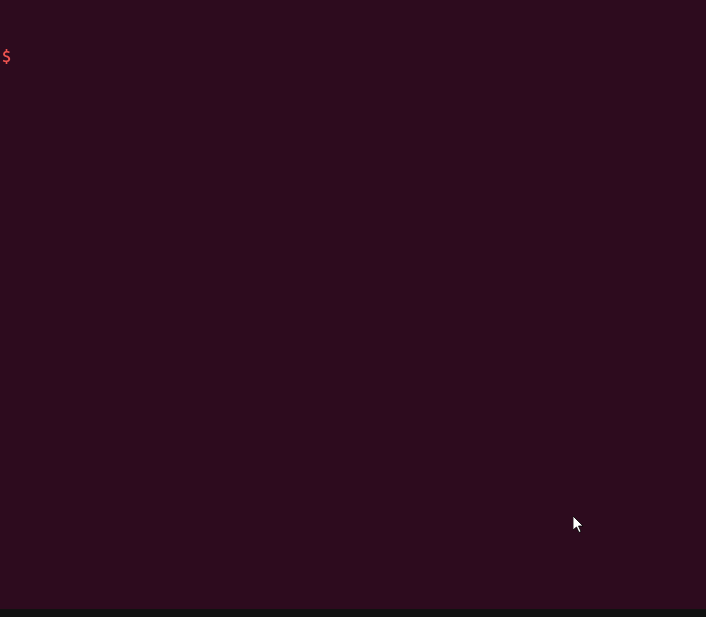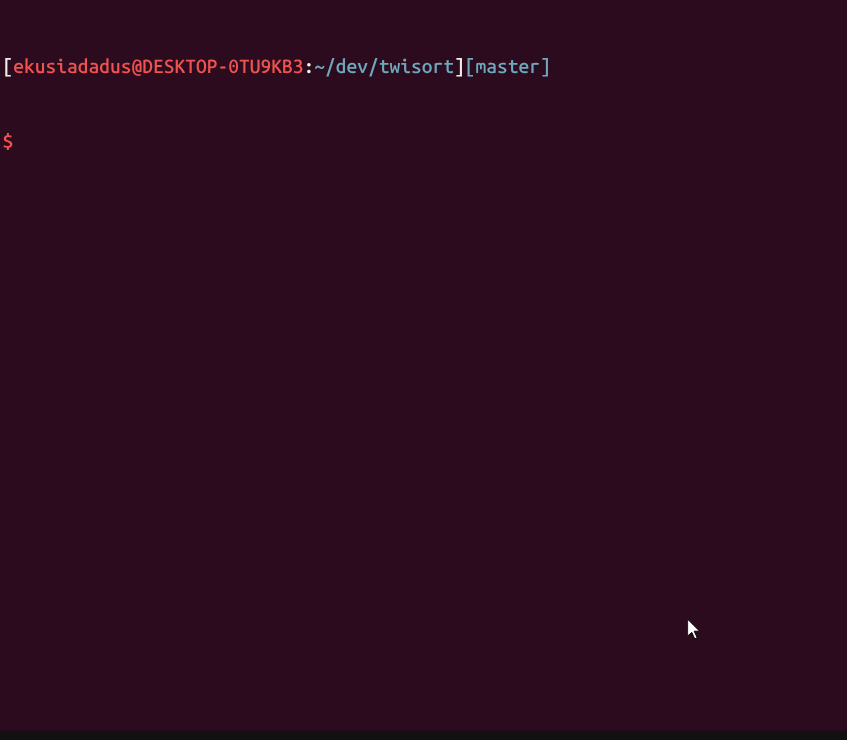--- a/index.html
+++ b/index.html
@@ -72,21 +72,20 @@
       left: 0;
       width: 100%;
       height: 8px;
       background-color: #111111;
     }
   </style>
 </head>
 <body>
 
 <div class="terminal">
-  <span class="prompt-line"><span class="bracket-white">[</span><span class="user-host">ekusiadadus@DESKTOP-0TU9KB3</span><span class="colon">:</span><span class="path">~/dev/twisort</span><span class="bracket-white">]</span><span class="bracket-cyan">[</span><span class="branch">master</span><span class="bracket-cyan">]</span></span>
   <span class="input-line"><span class="dollar">$</span><input type="text" class="cmd-input" value="" style=""></span>
 </div>
 
 <svg class="cursor-pointer" width="14" height="18" viewBox="0 0 14 18">
   <path d="M 0 0 L 0 14 L 3.5 11 L 6 16.5 L 8 15.5 L 5.5 10 L 10 10 Z" fill="#ffffff" stroke="#000000" stroke-width="0.8"></path>
 </svg>
 
 <div class="bottom-bar"></div>
 
 </body></html>

